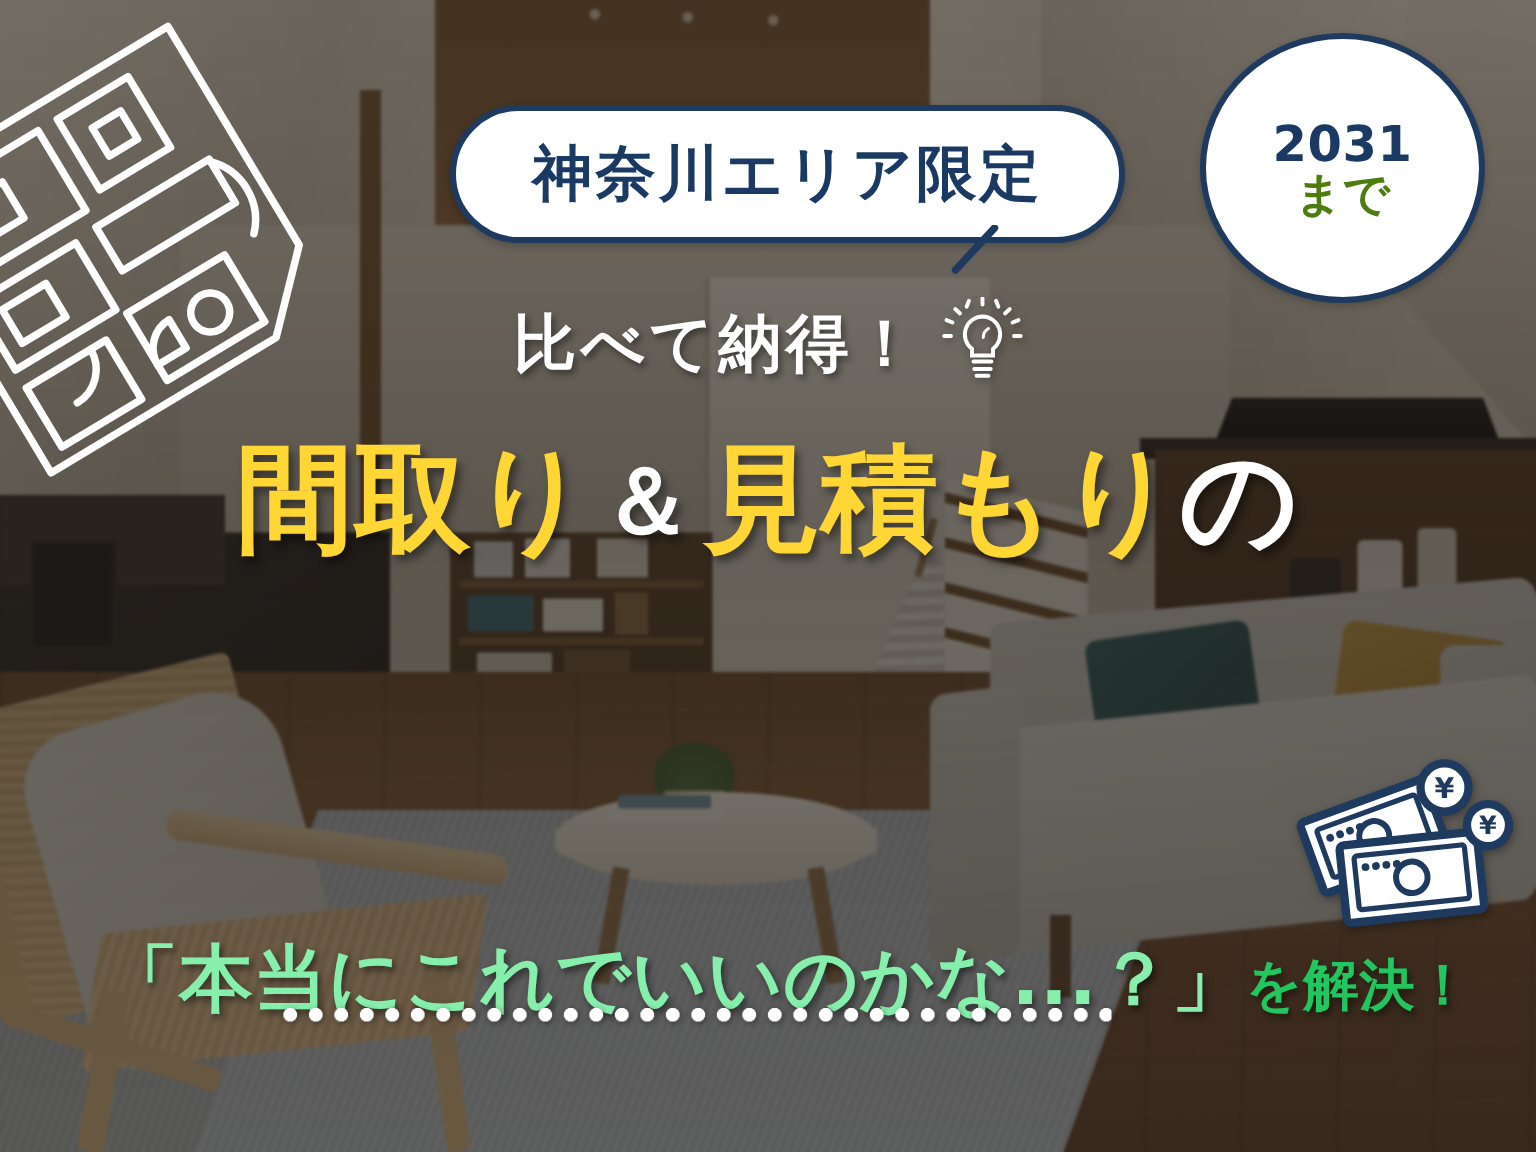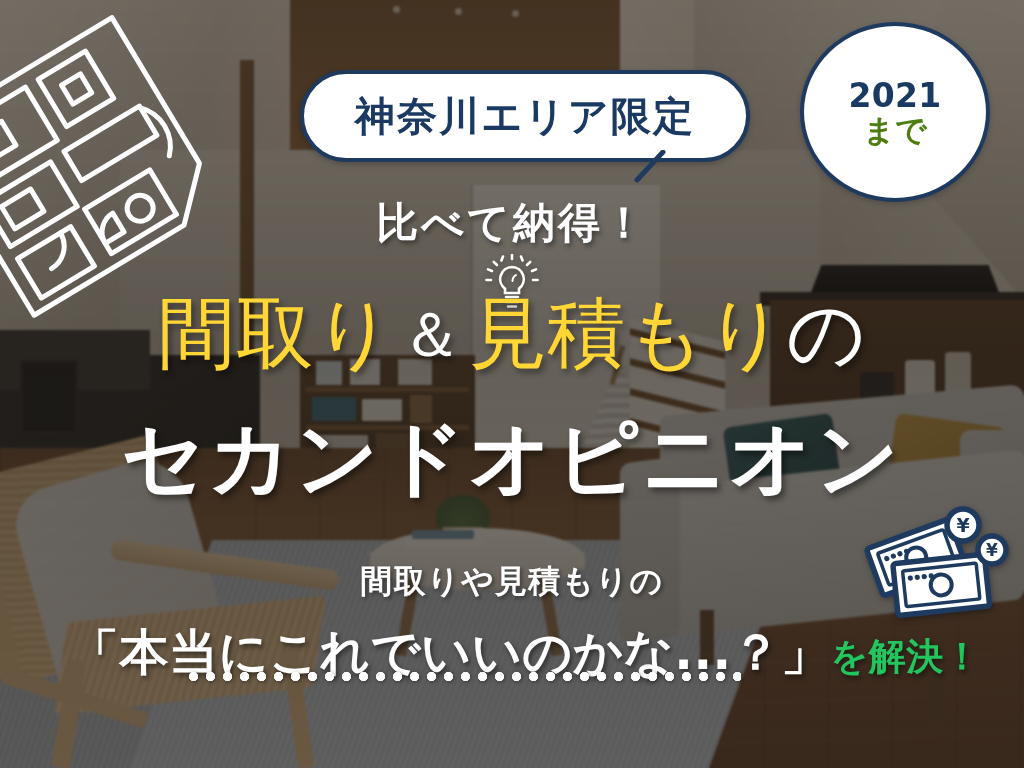--- a/index.html
+++ b/index.html
@@ -177,32 +177,32 @@
     display:flex;flex-direction:column;align-items:center;justify-content:center;
     box-shadow:0 2px 6px rgba(0,0,0,.22);
   }
   .circle .c-year{color:#1b3a63;font-size:33px;font-weight:700;line-height:1;letter-spacing:.01em;}
   .circle .c-month{color:#1b3a63;font-size:48px;font-weight:700;line-height:1.08;margin-top:2px;letter-spacing:-.01em;}
   .circle .c-until{color:#4d7c0f;font-size:31px;font-weight:700;line-height:1;margin-top:3px;}
 
   
   .kicker{
     position:absolute;left:0;right:0;top:202px;
-    display:flex;align-items:center;justify-content:center;gap:14px;flex-direction:column;
+    display:flex;align-items:center;justify-content:center;gap:14px;
   }
   .kicker .k-text{
     color:#fff;font-size:42px;font-weight:700;letter-spacing:.07em;
     text-shadow:2px 3px 5px rgba(0,0,0,.45);line-height:1;
   }
   .bulb{width:54px;height:58px;margin-top:-4px;
     filter:drop-shadow(1px 2px 3px rgba(0,0,0,.4));}
 
   .h1{
     position:absolute;left:0;right:0;top:290px;text-align:center;
-    font-size:78px;font-weight:400;line-height:1.12;letter-spacing:.005em;
+    font-size:78px;font-weight:700;line-height:1.12;letter-spacing:.005em;
     text-shadow:3px 4px 6px rgba(0,0,0,.45);white-space:nowrap;
   }
   .h1 .y{color:#ffd633;}
   .h1 .w{color:#fff;}
   .h1 .amp{color:#fff;font-size:62px;padding:0 6px;vertical-align:4px;}
 
   .h2{
     position:absolute;left:0;right:0;top:412px;text-align:center;
     color:#fff;font-size:82px;font-weight:800;line-height:1.12;
     letter-spacing:.035em;text-shadow:3px 4px 6px rgba(0,0,0,.45);white-space:nowrap;
@@ -210,21 +210,21 @@
 
   .sub1{
     position:absolute;left:0;right:0;top:560px;text-align:center;
     color:#fff;font-size:32px;font-weight:600;letter-spacing:.04em;
     text-shadow:2px 2px 4px rgba(0,0,0,.45);
   }
   .sub2{
     position:absolute;left:0;right:0;top:620px;text-align:center;
     white-space:nowrap;text-shadow:2px 3px 5px rgba(0,0,0,.5);
   }
-  .sub2 .big{color:#ffffff;font-size:49px;font-weight:700;letter-spacing:.01em;margin-left:27px;}
+  .sub2 .big{color:#86efac;font-size:49px;font-weight:700;letter-spacing:.01em;margin-left:27px;}
   .sub2 .small{color:#22c55e;font-size:37px;font-weight:700;letter-spacing:.01em;}
 
   .dots{
     position:absolute;left:185px;top:672px;width:556px;height:9px;
     background-image:radial-gradient(circle,#fff 46%,rgba(255,255,255,0) 50%);
     background-size:17px 9px;background-repeat:repeat-x;
     filter:drop-shadow(1px 1px 2px rgba(0,0,0,.4));
   }
 
   .money{position:absolute;left:855px;top:505px;width:155px;height:120px;
@@ -344,21 +344,21 @@
     </svg>
 
     <div class="pill">
       <span>神奈川エリア限定</span>
     </div>
     <svg class="pill-tail" viewBox="0 0 34 34">
       <line x1="30" y1="2" x2="4" y2="30" stroke="#1e3a5f" stroke-width="5" stroke-linecap="round"></line>
     </svg>
 
     <div class="circle">
-      <div class="c-year">2021</div>
+      <div class="c-year">2031</div>
       <div class="c-until">まで</div>
     </div>
 
     <div class="kicker">
       <div class="k-text">比べて納得！</div>
       <svg class="bulb" viewBox="0 0 54 58">
         <g fill="none" stroke="#ffffff" stroke-width="2.6" stroke-linecap="round">
           <path d="M27 13 a12 12 0 0 1 7 21.6 v4.4 h-14 v-4.4 A12 12 0 0 1 27 13 Z"></path>
           <path d="M21 43 h12 M21.5 48 h11 M23 52.5 h8"></path>
           <path d="M27 5 v-4"></path>
@@ -372,23 +372,21 @@
           <path d="M7 17 l-4 -1.6"></path>
           <path d="M31 21 a7 7 0 0 0 -3.5 6" stroke-width="2"></path>
         </g>
       </svg>
     </div>
 
     <div class="h1">
       <span class="y">間取り</span><span class="amp">＆</span><span class="y">見積もり</span><span class="w">の</span>
     </div>
 
-    <div class="h2">セカンドオピニオン</div>
-
-    <div class="sub1">間取りや見積もりの</div>
+
     <div class="sub2">
       <span class="big">「本当にこれでいいのかな...？」</span><span class="small">を解決！</span>
     </div>
     <div class="dots"></div>
 
     <svg class="money" viewBox="0 0 155 120">
       <g stroke="#1e3a5f" stroke-width="5.5" stroke-linejoin="round">
         <g transform="rotate(-20 60 55)">
           <rect x="18" y="28" width="88" height="50" rx="3" fill="#ffffff"></rect>
           <rect x="27" y="36" width="70" height="34" rx="2" fill="none" stroke-width="3.5"></rect>

